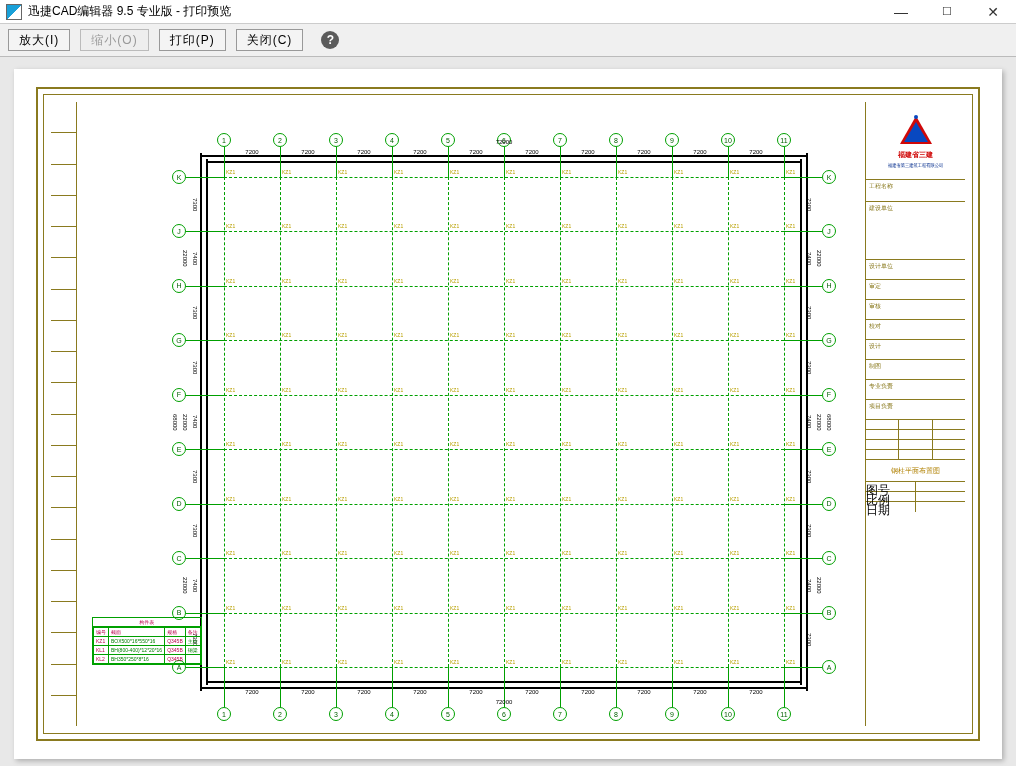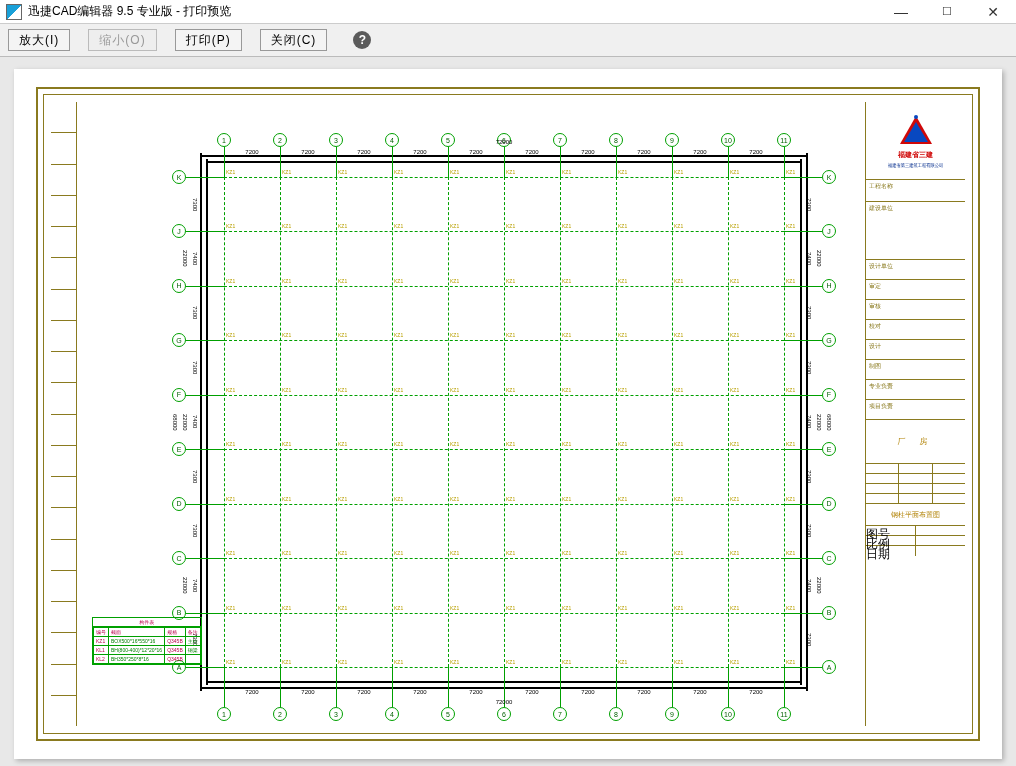--- a/index.html
+++ b/index.html
@@ -6,21 +6,21 @@
 body { font-family:"Microsoft YaHei","SimSun",Arial,sans-serif; background:#fff; font-size:12px; overflow:hidden; width:1016px; height:766px; }
 
 
 .titlebar { height:24px; display:flex; align-items:center; border-bottom:1px solid #ccc; }
 .titlebar .app-icon { width:16px; height:16px; margin:0 6px; background:linear-gradient(135deg,#19a0d8 0 50%,#fff 50% 100%); border:1px solid #666; }
 .titlebar .title-text { flex:1; font-size:12px; color:#000; }
 .titlebar .win-btns { display:flex; }
 .titlebar .win-btns div { width:46px; height:24px; display:flex; align-items:center; justify-content:center; font-size:14px; color:#333; }
 
 
-.toolbar { height:28px; background:#f0f0f0; border-bottom:1px solid #bbb; display:flex; align-items:center; gap:18px; padding:16px 8px; }
+.toolbar { height:28px; background:#f0f0f0; border-bottom:1px solid #bbb; display:flex; align-items:center; gap:10px; padding:16px 8px; }
 .tool-btn { height:22px; padding:0 10px; background:#f4f4f4; border:1px solid #999; font-size:12px; display:flex; align-items:center; cursor:pointer; letter-spacing:1px; }
 .tool-btn.disabled { color:#999; border-color:#bbb; background:#eee; cursor:default;}
 .help-icon { width:18px; height:18px; border-radius:50%; background:#5b5b5b; color:#fff; display:flex; align-items:center; justify-content:center; font-size:12px; font-weight:bold; margin-left:8px;}
 
 
 .preview-wrap { width:1016px; height:714px; background:#e8e8e8; padding:12px 14px; }
 .paper { width:988px; height:690px; background:#fff; box-shadow:2px 2px 5px rgba(0,0,0,0.25); position:relative; }
 
 
 .frame-outer { position:absolute; left:22px; top:18px; right:22px; bottom:18px; border:2px solid #8a7a1f; }
@@ -143,21 +143,20 @@
           <div class="tb-cell" style="height:22px">工程名称</div>
           <div class="tb-cell" style="height:58px">建设单位</div>
           <div class="tb-cell" style="height:20px">设计单位</div>
           <div class="tb-cell" style="height:20px">审定</div>
           <div class="tb-cell" style="height:20px">审核</div>
           <div class="tb-cell" style="height:20px">校对</div>
           <div class="tb-cell" style="height:20px">设计</div>
           <div class="tb-cell" style="height:20px">制图</div>
           <div class="tb-cell" style="height:20px">专业负责</div>
           <div class="tb-cell" style="height:20px">项目负责</div>
-          <div class="tb-cell" style="height:44px; display:flex;align-items:center;justify-content:center;color:#b08000;font-size:8px;letter-spacing:6px">厂 房</div>
 
           <div class="tb-bottom">
             <div class="row">
                 <span></span>
                 <span></span>
                 <span></span>
               </div>
             <div class="row">
                 <span></span>
                 <span></span>

